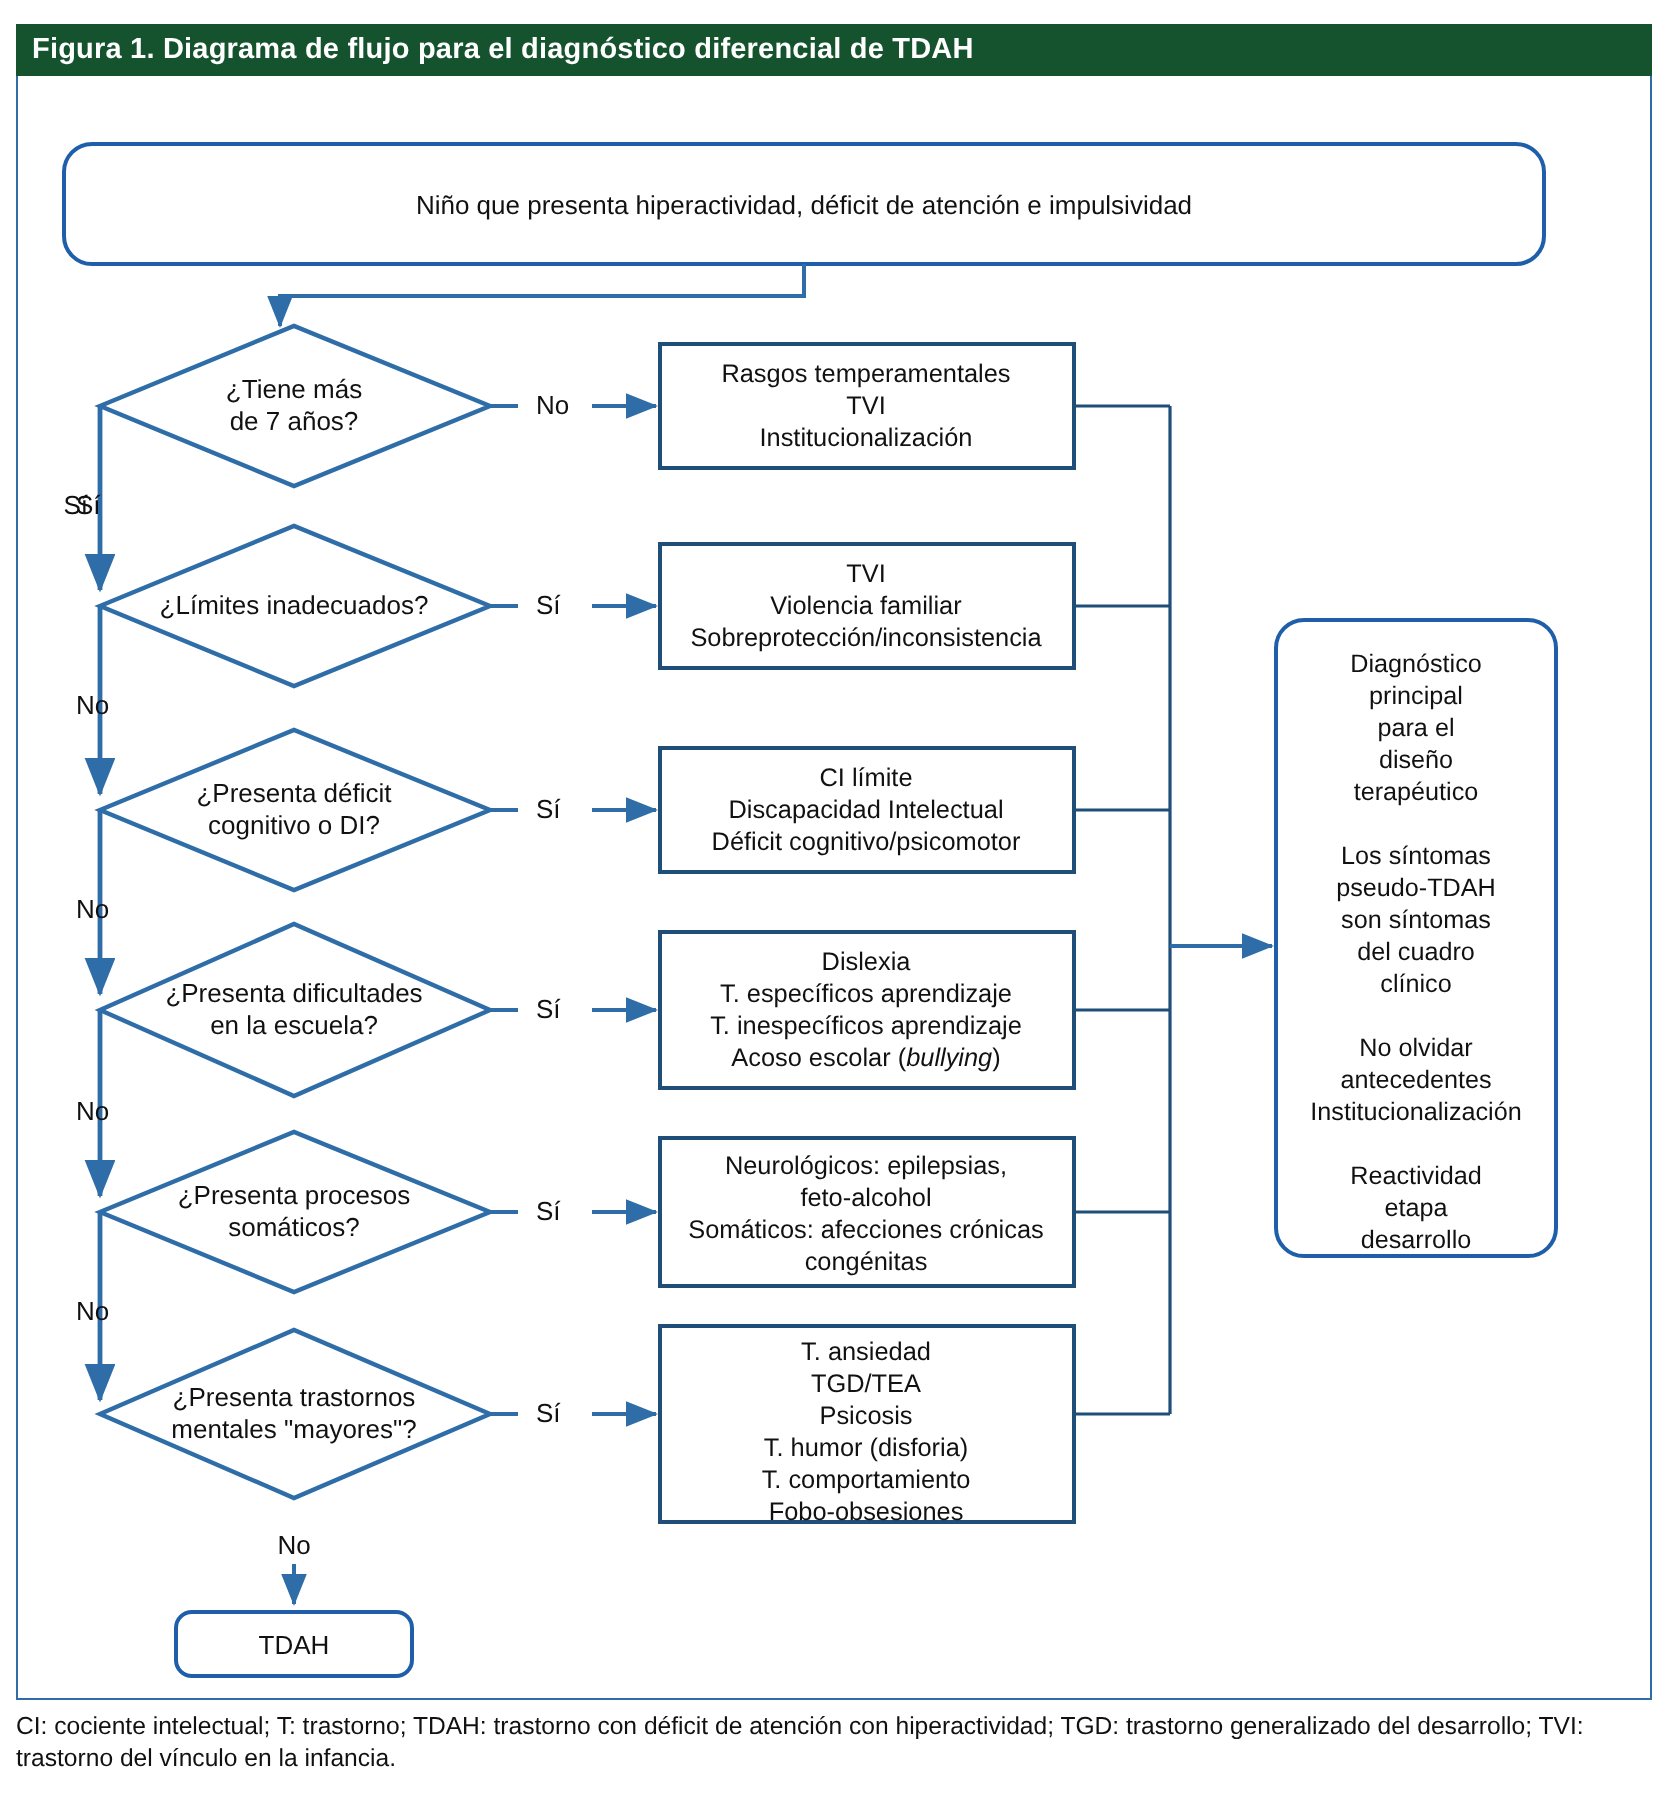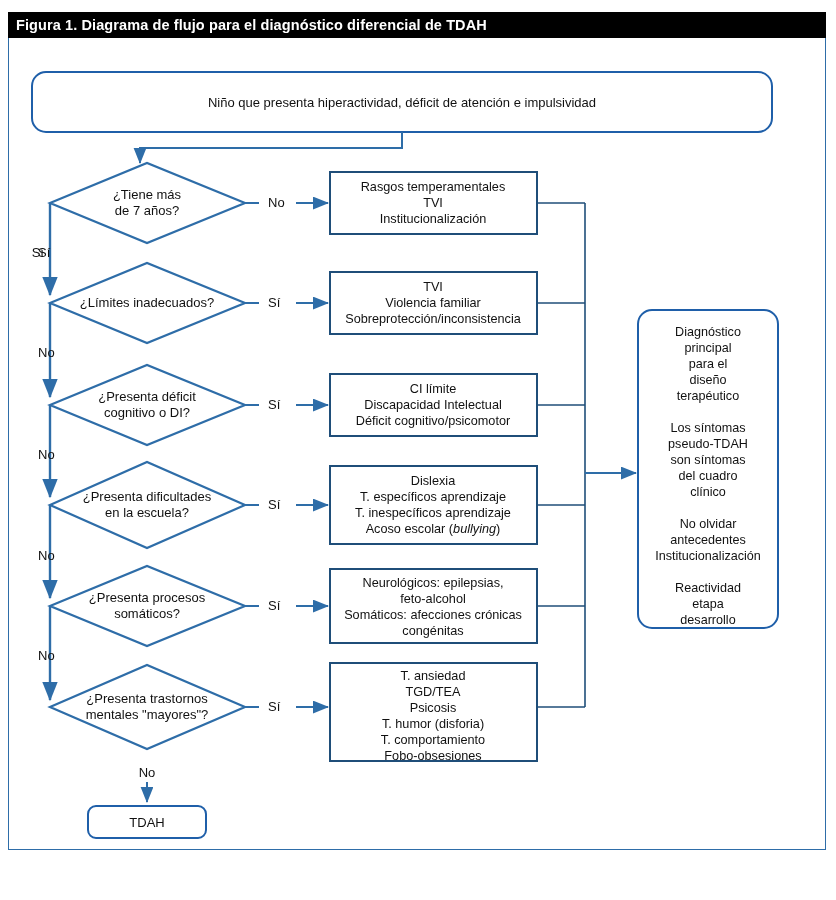--- a/index.html
+++ b/index.html
@@ -1,21 +1,21 @@
 <!DOCTYPE html>
 <html><head>
 <meta charset="utf-8">
 <style>
   html,body{margin:0;padding:0;background:#ffffff;}
   body{width:836px;height:900px;font-family:"Liberation Sans",sans-serif;color:#111;}
   #page{position:relative;width:836px;height:900px;overflow:hidden;}
 
   .header-bar{
     position:absolute;left:8px;top:12px;width:818px;height:26px;
-    background:#000000;color:#ffffff;
+    background:#14532d;color:#ffffff;
     font-weight:bold;font-size:14.5px;line-height:26px;
     padding-left:8px;box-sizing:border-box;white-space:nowrap;
     letter-spacing:.1px;
   }
 
   .frame{
     position:absolute;left:8px;top:38px;width:818px;height:812px;
     border:1px solid #2E6DA8;border-top:none;box-sizing:border-box;background:#fff;
   }
 
@@ -197,14 +197,18 @@
       <text class="ctext" x="708" y="528" text-anchor="middle">No olvidar</text>
       <text class="ctext" x="708" y="544" text-anchor="middle">antecedentes</text>
       <text class="ctext" x="708" y="560" text-anchor="middle">Institucionalización</text>
 
       <text class="ctext" x="708" y="592" text-anchor="middle">Reactividad</text>
       <text class="ctext" x="708" y="608" text-anchor="middle">etapa</text>
       <text class="ctext" x="708" y="624" text-anchor="middle">desarrollo</text>
     </g>
   </svg>
 
+  <div class="footnote">
+    <span>CI: cociente intelectual; T: trastorno; TDAH: trastorno con déficit de atención con hiperactividad; TGD: trastorno generalizado del</span>
+    <span>desarrollo; TVI: trastorno del vínculo en la infancia.</span>
+  </div>
 
 </div>
 
 </body></html>

